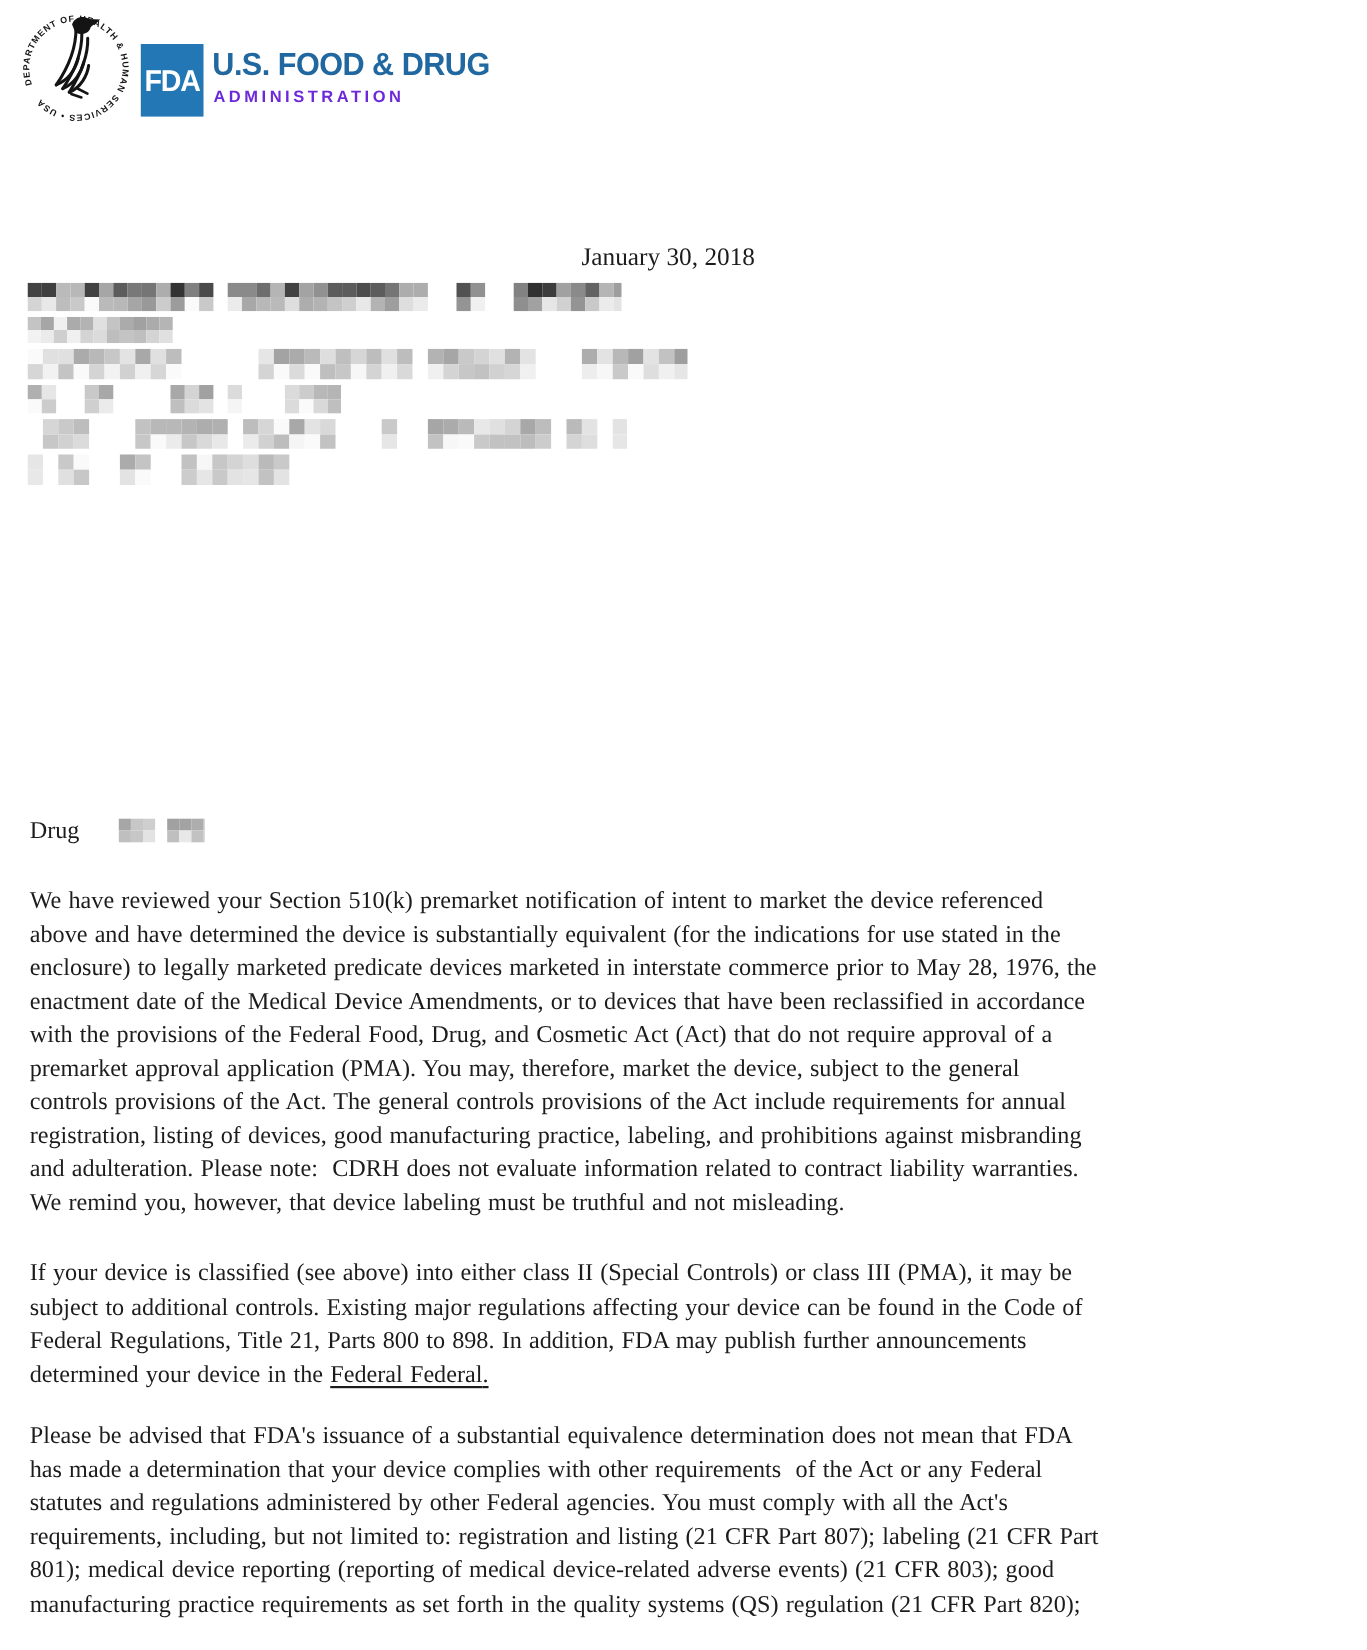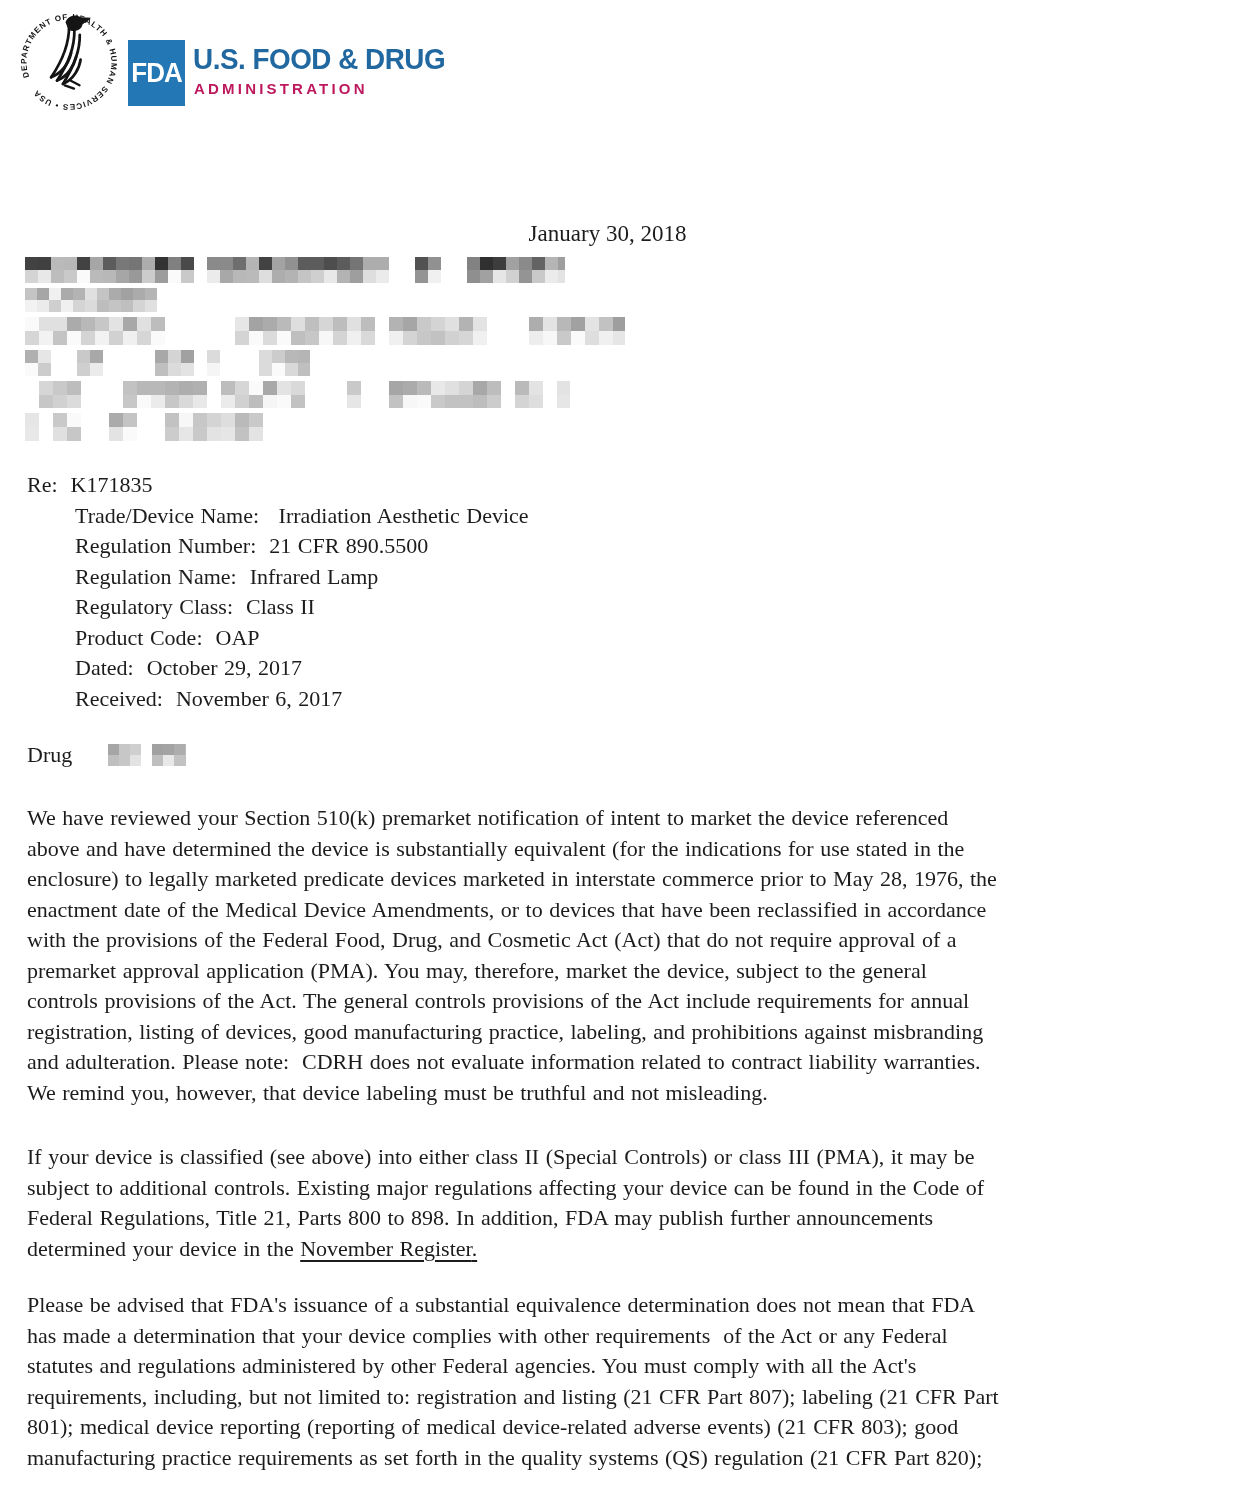--- a/index.html
+++ b/index.html
@@ -90,21 +90,21 @@
       </g>
       <path d="M61,14 C65,9 73,10 76,15 L85,19 L75,22 C72,27 64,26 61,21 Z" fill="#141414"></path>
       <path d="M38,69 l7,6 M45,67 l6,7" stroke="#141414" stroke-width="2.2" stroke-linecap="round" fill="none"></path>
     </svg>
 
     <div class="fda-box" style="background: rgb(35, 119, 181);">
       <span>FDA</span>
     </div>
 
     <div class="fda-title" style="color: rgb(32, 104, 159);">U.S. FOOD &amp; DRUG</div>
-    <div class="fda-subtitle" style="color: #be185d;">ADMINISTRATION</div>
+    <div class="fda-subtitle" style="color: #6d28d9;">ADMINISTRATION</div>
   </div>
 
   <div class="date-line">January 30, 2018</div>
 
   <div class="address-block">
     <span class="redact" style="width: 540px; height: 26px;">
         <i style="left: 0px; top: 0px; width: 13px; height: 13px; background: rgb(66, 66, 66);"></i>
         <i style="left: 0px; top: 13px; width: 13px; height: 13px; background: rgb(212, 212, 212);"></i>
         <i style="left: 13px; top: 0px; width: 13px; height: 13px; background: rgb(64, 64, 64);"></i>
         <i style="left: 13px; top: 13px; width: 13px; height: 13px; background: rgb(232, 232, 232);"></i>
@@ -376,48 +376,40 @@
         <i style="left: 182px; top: 14px; width: 14px; height: 14px; background: rgb(227, 227, 227);"></i>
         <i style="left: 196px; top: 0px; width: 14px; height: 14px; background: rgb(222, 222, 222);"></i>
         <i style="left: 196px; top: 14px; width: 14px; height: 14px; background: rgb(230, 230, 230);"></i>
         <i style="left: 210px; top: 0px; width: 14px; height: 14px; background: rgb(186, 186, 186);"></i>
         <i style="left: 210px; top: 14px; width: 14px; height: 14px; background: rgb(194, 194, 194);"></i>
         <i style="left: 224px; top: 0px; width: 14px; height: 14px; background: rgb(201, 201, 201);"></i>
         <i style="left: 224px; top: 14px; width: 14px; height: 14px; background: rgb(227, 227, 227);"></i>
       </span>
   </div>
 
-  <div class="para re-block">Re:  K171835
-Trade/Device Name:   Irradiation Aesthetic Device
-Regulation Number:  21 CFR 890.5500
-Regulation Name:  Infrared Lamp
-Regulatory Class:  Class II
-Product Code:  OAP
-Dated:  October 29, 2017
-Received:  November 6, 2017</div>
 
   <div class="para salutation">
     <span>Drug</span>
     <span class="redact redact-inline" style="width: 100px; height: 22px;"><i style="left: 22px; top: 0px; width: 11px; height: 11px; background: rgb(166, 166, 166);"></i><i style="left: 22px; top: 11px; width: 11px; height: 11px; background: rgb(191, 191, 191);"></i><i style="left: 33px; top: 0px; width: 11px; height: 11px; background: rgb(199, 199, 199);"></i><i style="left: 33px; top: 11px; width: 11px; height: 11px; background: rgb(199, 199, 199);"></i><i style="left: 44px; top: 0px; width: 11px; height: 11px; background: rgb(207, 207, 207);"></i><i style="left: 44px; top: 11px; width: 11px; height: 11px; background: rgb(227, 227, 227);"></i><i style="left: 66px; top: 0px; width: 11px; height: 11px; background: rgb(161, 161, 161);"></i><i style="left: 66px; top: 11px; width: 11px; height: 11px; background: rgb(191, 191, 191);"></i><i style="left: 77px; top: 0px; width: 11px; height: 11px; background: rgb(163, 163, 163);"></i><i style="left: 77px; top: 11px; width: 11px; height: 11px; background: rgb(232, 232, 232);"></i><i style="left: 88px; top: 0px; width: 11px; height: 11px; background: rgb(173, 173, 173);"></i><i style="left: 88px; top: 11px; width: 11px; height: 11px; background: rgb(194, 194, 194);"></i><i style="left: 99px; top: 0px; width: 11px; height: 11px; background: rgb(186, 186, 186);"></i><i style="left: 99px; top: 11px; width: 11px; height: 11px; background: rgb(194, 194, 194);"></i></span>
   </div>
 
   <div class="para para1">We have reviewed your Section 510(k) premarket notification of intent to market the device referenced
 above and have determined the device is substantially equivalent (for the indications for use stated in the
 enclosure) to legally marketed predicate devices marketed in interstate commerce prior to May 28, 1976, the
 enactment date of the Medical Device Amendments, or to devices that have been reclassified in accordance
 with the provisions of the Federal Food, Drug, and Cosmetic Act (Act) that do not require approval of a
 premarket approval application (PMA). You may, therefore, market the device, subject to the general
 controls provisions of the Act. The general controls provisions of the Act include requirements for annual
 registration, listing of devices, good manufacturing practice, labeling, and prohibitions against misbranding
 and adulteration. Please note:  CDRH does not evaluate information related to contract liability warranties.
 We remind you, however, that device labeling must be truthful and not misleading.</div>
 
   <div class="para para2"><span>If your device is classified (see above) into either class II (Special Controls) or class III (PMA), it may be
 subject to additional controls. Existing major regulations affecting your device can be found in the Code of
-Federal Regulations, Title 21, Parts 800 to 898. In addition, FDA may publish further announcements</span><br><span>determined your device in the </span><span class="u">November Register</span><span class="u">.</span></div>
+Federal Regulations, Title 21, Parts 800 to 898. In addition, FDA may publish further announcements</span><br><span>determined your device in the </span><span class="u">Federal Federal</span><span class="u">.</span></div>
 
   <div class="para para3">Please be advised that FDA's issuance of a substantial equivalence determination does not mean that FDA
 has made a determination that your device complies with other requirements  of the Act or any Federal
 statutes and regulations administered by other Federal agencies. You must comply with all the Act's
 requirements, including, but not limited to: registration and listing (21 CFR Part 807); labeling (21 CFR Part
 801); medical device reporting (reporting of medical device-related adverse events) (21 CFR 803); good
 manufacturing practice requirements as set forth in the quality systems (QS) regulation (21 CFR Part 820);</div>
 
 </div>
 

